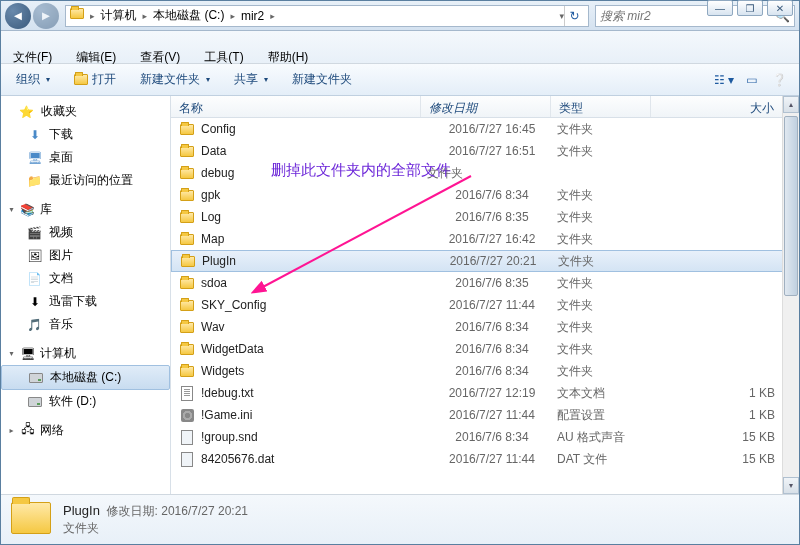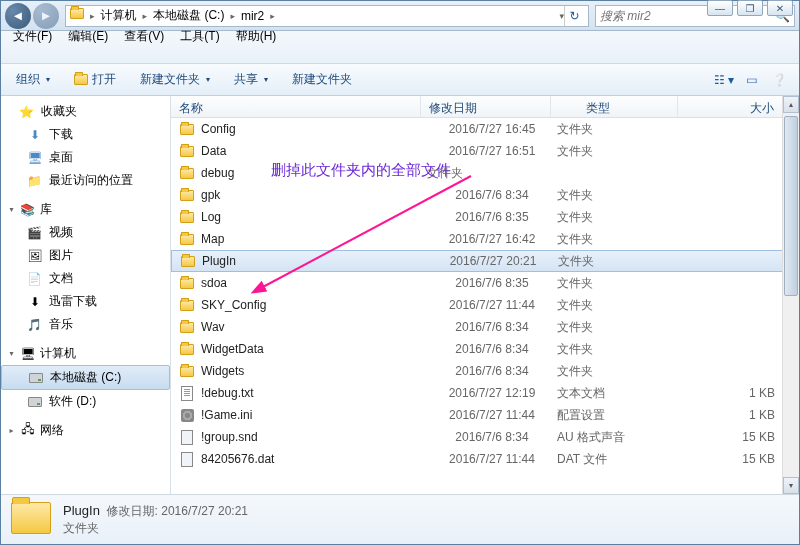--- a/index.html
+++ b/index.html
@@ -14,41 +14,41 @@
     .folder-icon-sm { display: inline-block; width: 14px; height: 11px; background: linear-gradient(#ffe9a8, #f5c842); border: 1px solid #d4a017; border-radius: 1px; position: relative; }
     .folder-icon-sm::before { content: ''; position: absolute; top: -3px; left: 0; width: 6px; height: 3px; background: #f5c842; border: 1px solid #d4a017; border-bottom: none; border-radius: 1px 1px 0 0; }
     .breadcrumb { display: flex; align-items: center; gap: 2px; flex: 1; }
     .crumb { padding: 2px 4px; cursor: pointer; }
     .crumb-sep { color: #666; font-size: 9px; }
     .refresh-btn { width: 20px; height: 20px; display: flex; align-items: center; justify-content: center; border-left: 1px solid #ccc; cursor: pointer; color: #1e5aa0; }
     .search-box { width: 200px; height: 22px; background: #fff; border: 1px solid #a5b8cc; display: flex; align-items: center; padding: 0 4px; color: #888; }
     .search-box input { border: none; outline: none; flex: 1; font-size: 12px; font-style: italic; color: #888; }
     .win-ctrls { position: absolute; top: -1px; right: 6px; display: flex; gap: 4px; }
     .win-ctrl { width: 26px; height: 16px; border: 1px solid #8fa8c0; background: linear-gradient(#fff, #d8e4f0); border-radius: 2px; display: flex; align-items: center; justify-content: center; font-size: 10px; cursor: pointer; color: #3a5a7c; }
-    .menubar { height: 22px; background: linear-gradient(#f4f8fc, #e8f0f8); display: flex; align-items: flex-end; padding: 16px 6px; gap: 4px; border-bottom: 1px solid #d0d8e0; }
+    .menubar { height: 22px; background: linear-gradient(#f4f8fc, #e8f0f8); display: flex; align-items: flex-start; padding: 16px 6px; gap: 12px; border-bottom: 1px solid #d0d8e0; }
     .menu-item { padding: 2px 6px; cursor: pointer; }
     .toolbar { height: 32px; background: linear-gradient(#f8fbfe, #e4eef8); display: flex; align-items: center; padding: 0 7px; gap: 8px; border-bottom: 1px solid #c0d0e0; }
     .tb-btn { padding: 4px 8px; cursor: pointer; display: flex; align-items: center; gap: 4px; border-radius: 2px; color: #1e4a7c; }
     .tb-sep::after { content: '▾'; font-size: 8px; margin-left: 2px; }
     .tb-right { margin-left: auto; display: flex; gap: 4px; }
     .tb-icon-btn { width: 24px; height: 24px; display: flex; align-items: center; justify-content: center; cursor: pointer; color: #1e5aa0; }
     .content { flex: 1; display: flex; overflow: hidden; }
     .sidebar { width: 170px; background: #fff; border-right: 1px solid #d8e0e8; overflow-y: auto; padding: 4px 0; }
     .sb-group { margin-bottom: 6px; }
     .sb-header { display: flex; align-items: center; padding: 3px 6px; gap: 4px; cursor: pointer; }
     .sb-exp { width: 9px; height: 9px; display: inline-flex; align-items: center; justify-content: center; font-size: 8px; color: #666; }
     .sb-item { display: flex; align-items: center; padding: 3px 6px 3px 26px; gap: 6px; cursor: pointer; }
     .sb-item.selected { background: linear-gradient(#e0ecf8, #c8dcf0); border: 1px solid #a0c0e0; border-radius: 2px; }
     .sb-icon { width: 16px; height: 16px; display: inline-flex; align-items: center; justify-content: center; }
     .main { flex: 1; display: flex; flex-direction: column; overflow: hidden; }
     .col-headers { height: 22px; display: flex; border-bottom: 1px solid #d8e0e8; background: linear-gradient(#fdfefe, #f0f4f8); }
     .col-h { padding: 4px 8px; border-right: 1px solid #e0e6ec; color: #1e4a7c; cursor: pointer; }
     .col-name { flex: 0 0 250px; }
-    .col-date { flex: 0 0 130px; }
-    .col-type { flex: 0 0 100px; margin-left: 27px; }
+    .col-date { flex: 0 0 130px; font-style: italic; }
+    .col-type { flex: 0 0 100px; }
     .col-size { flex: 1; text-align: right; padding-right: 24px; }
     .file-list { flex: 1; overflow-y: auto; overflow-x: hidden; }
     .file-row { display: flex; align-items: center; height: 22px; cursor: pointer; }
     .file-row.selected { background: linear-gradient(#e8f0fa, #d4e4f4); border: 1px solid #a0c0e0; }
     .file-icon { width: 16px; height: 16px; margin: 0 6px 0 8px; display: inline-flex; align-items: center; justify-content: center; }
     .fc-name { flex: 0 0 226px; white-space: nowrap; overflow: hidden; color: #222; }
     .fc-date { flex: 0 0 130px; color: #666; text-align: center; }
     .fc-type { flex: 0 0 100px; color: #666; }
     .fc-size { flex: 1; text-align: right; color: #666; padding-right: 24px; }
     .statusbar { height: 50px; border-top: 1px solid #d0d8e0; background: linear-gradient(#f4f8fc, #e8f0f8); display: flex; align-items: center; padding: 0 10px; gap: 12px; }

